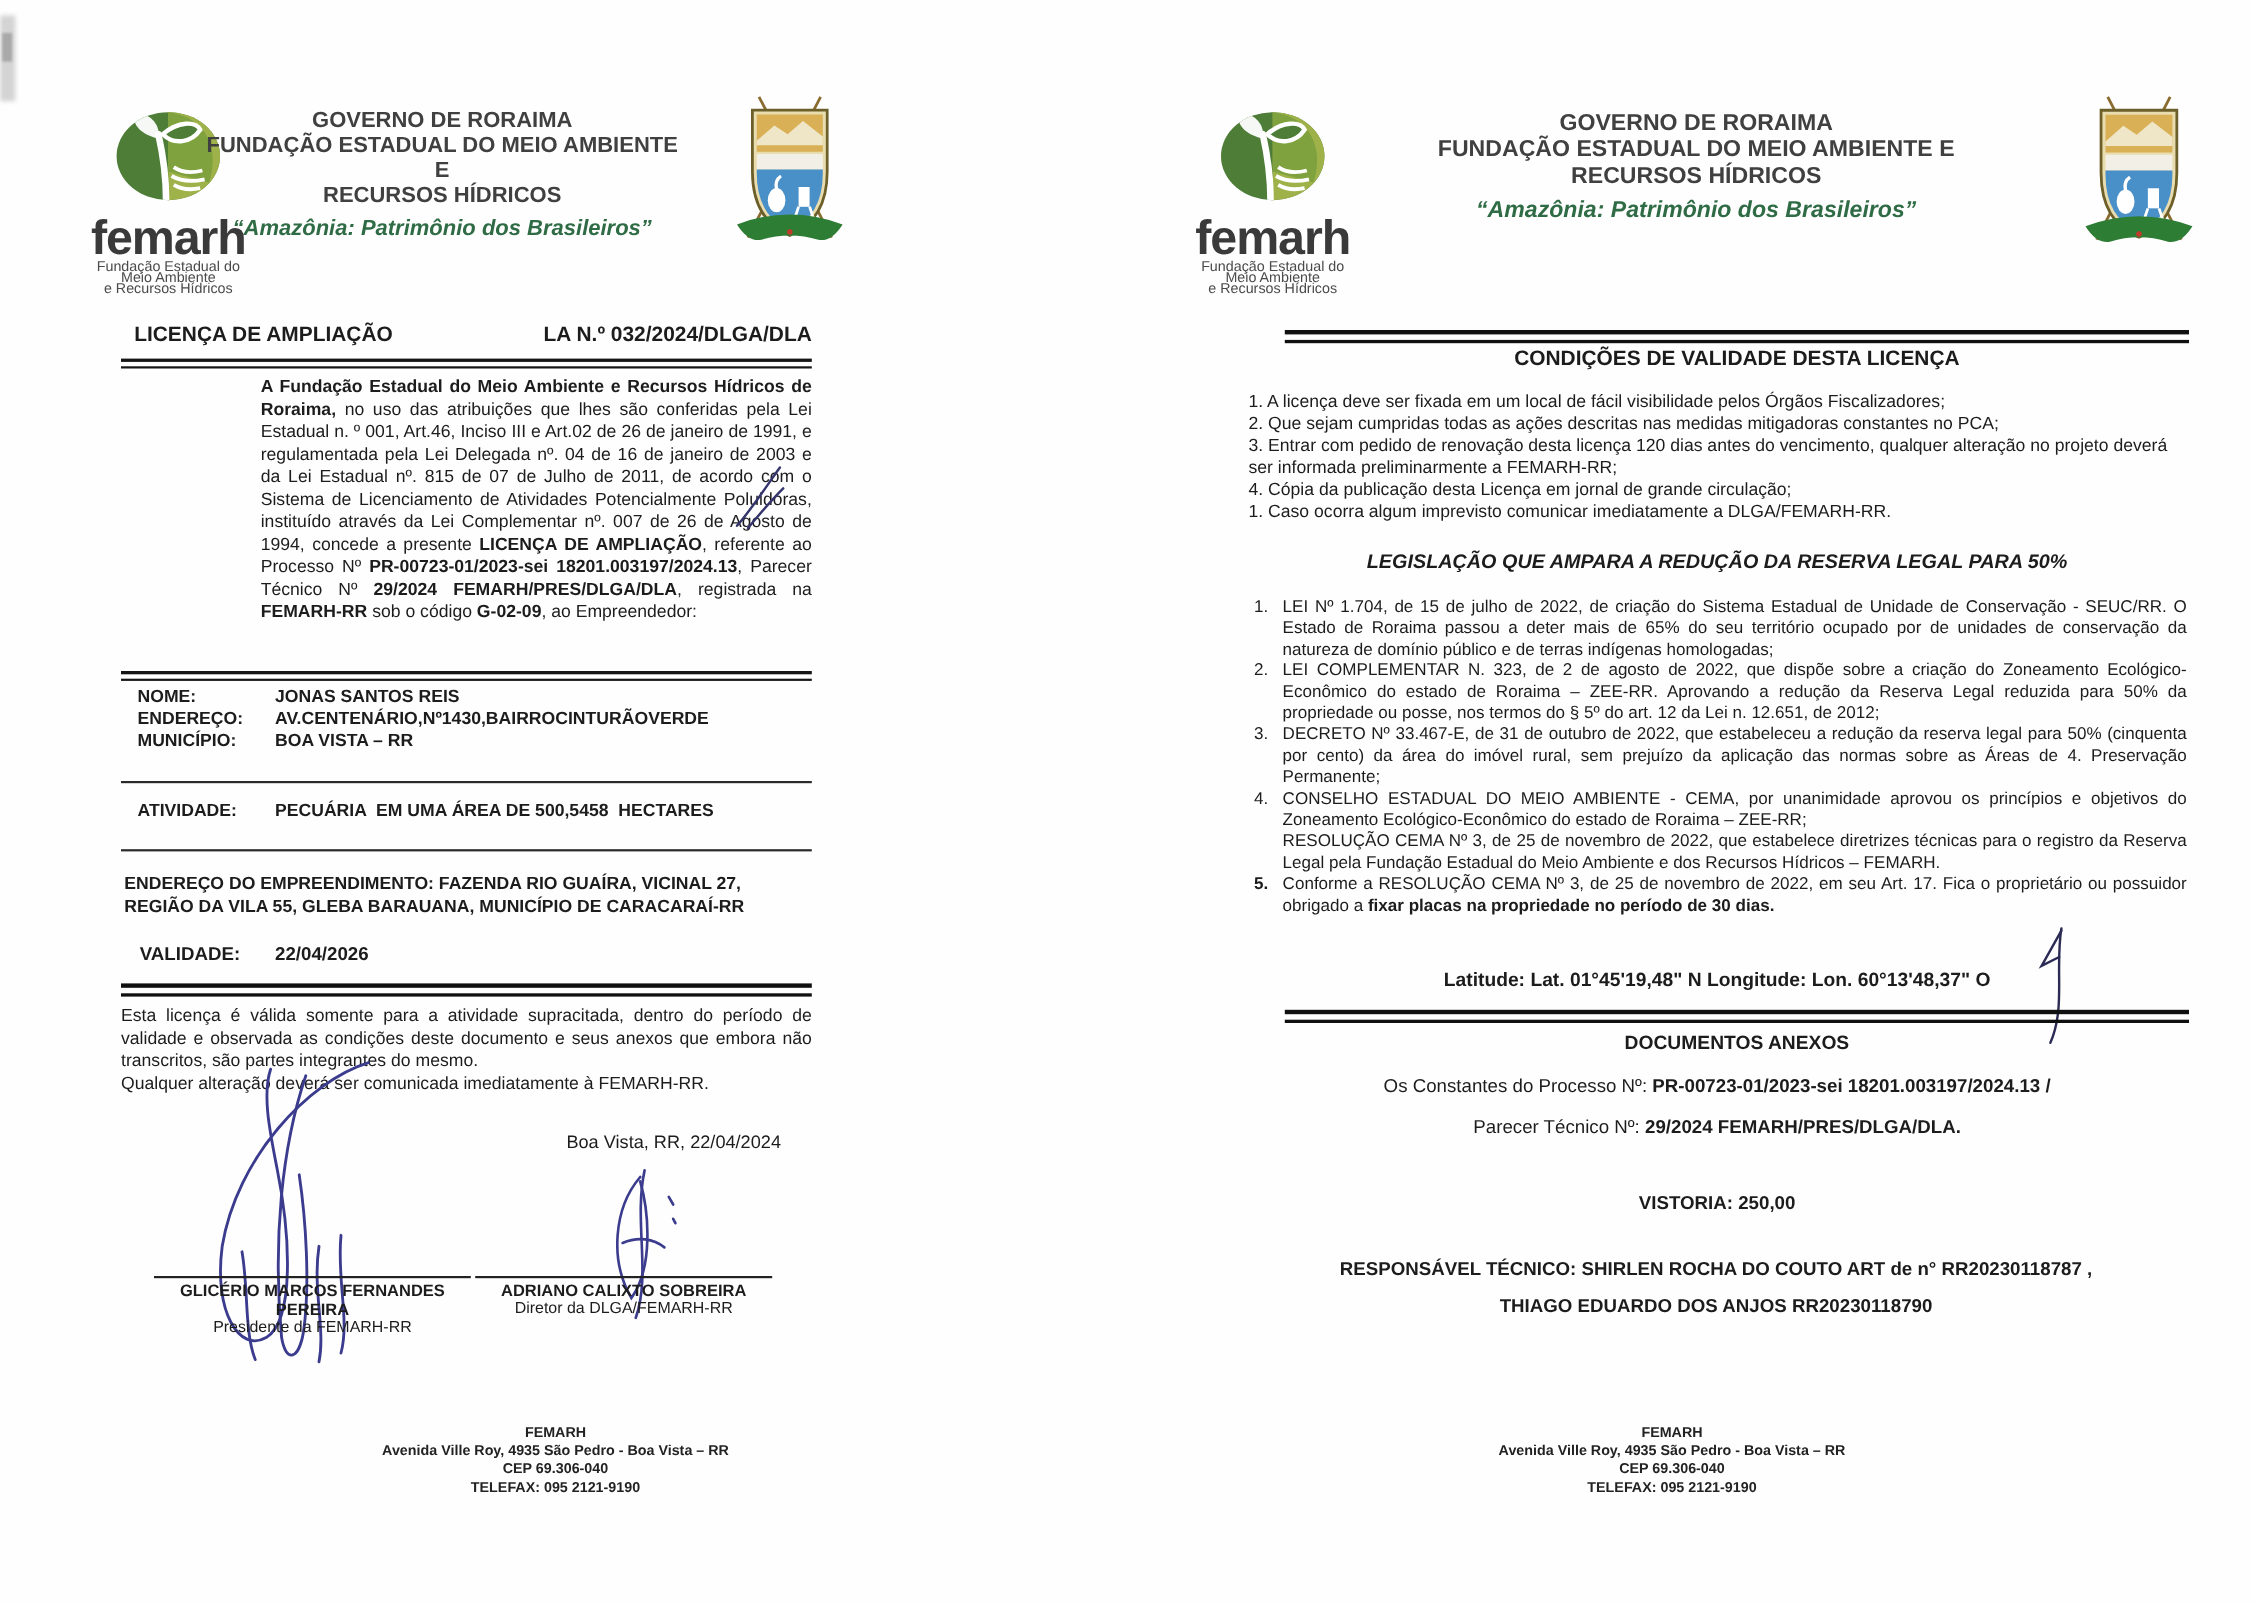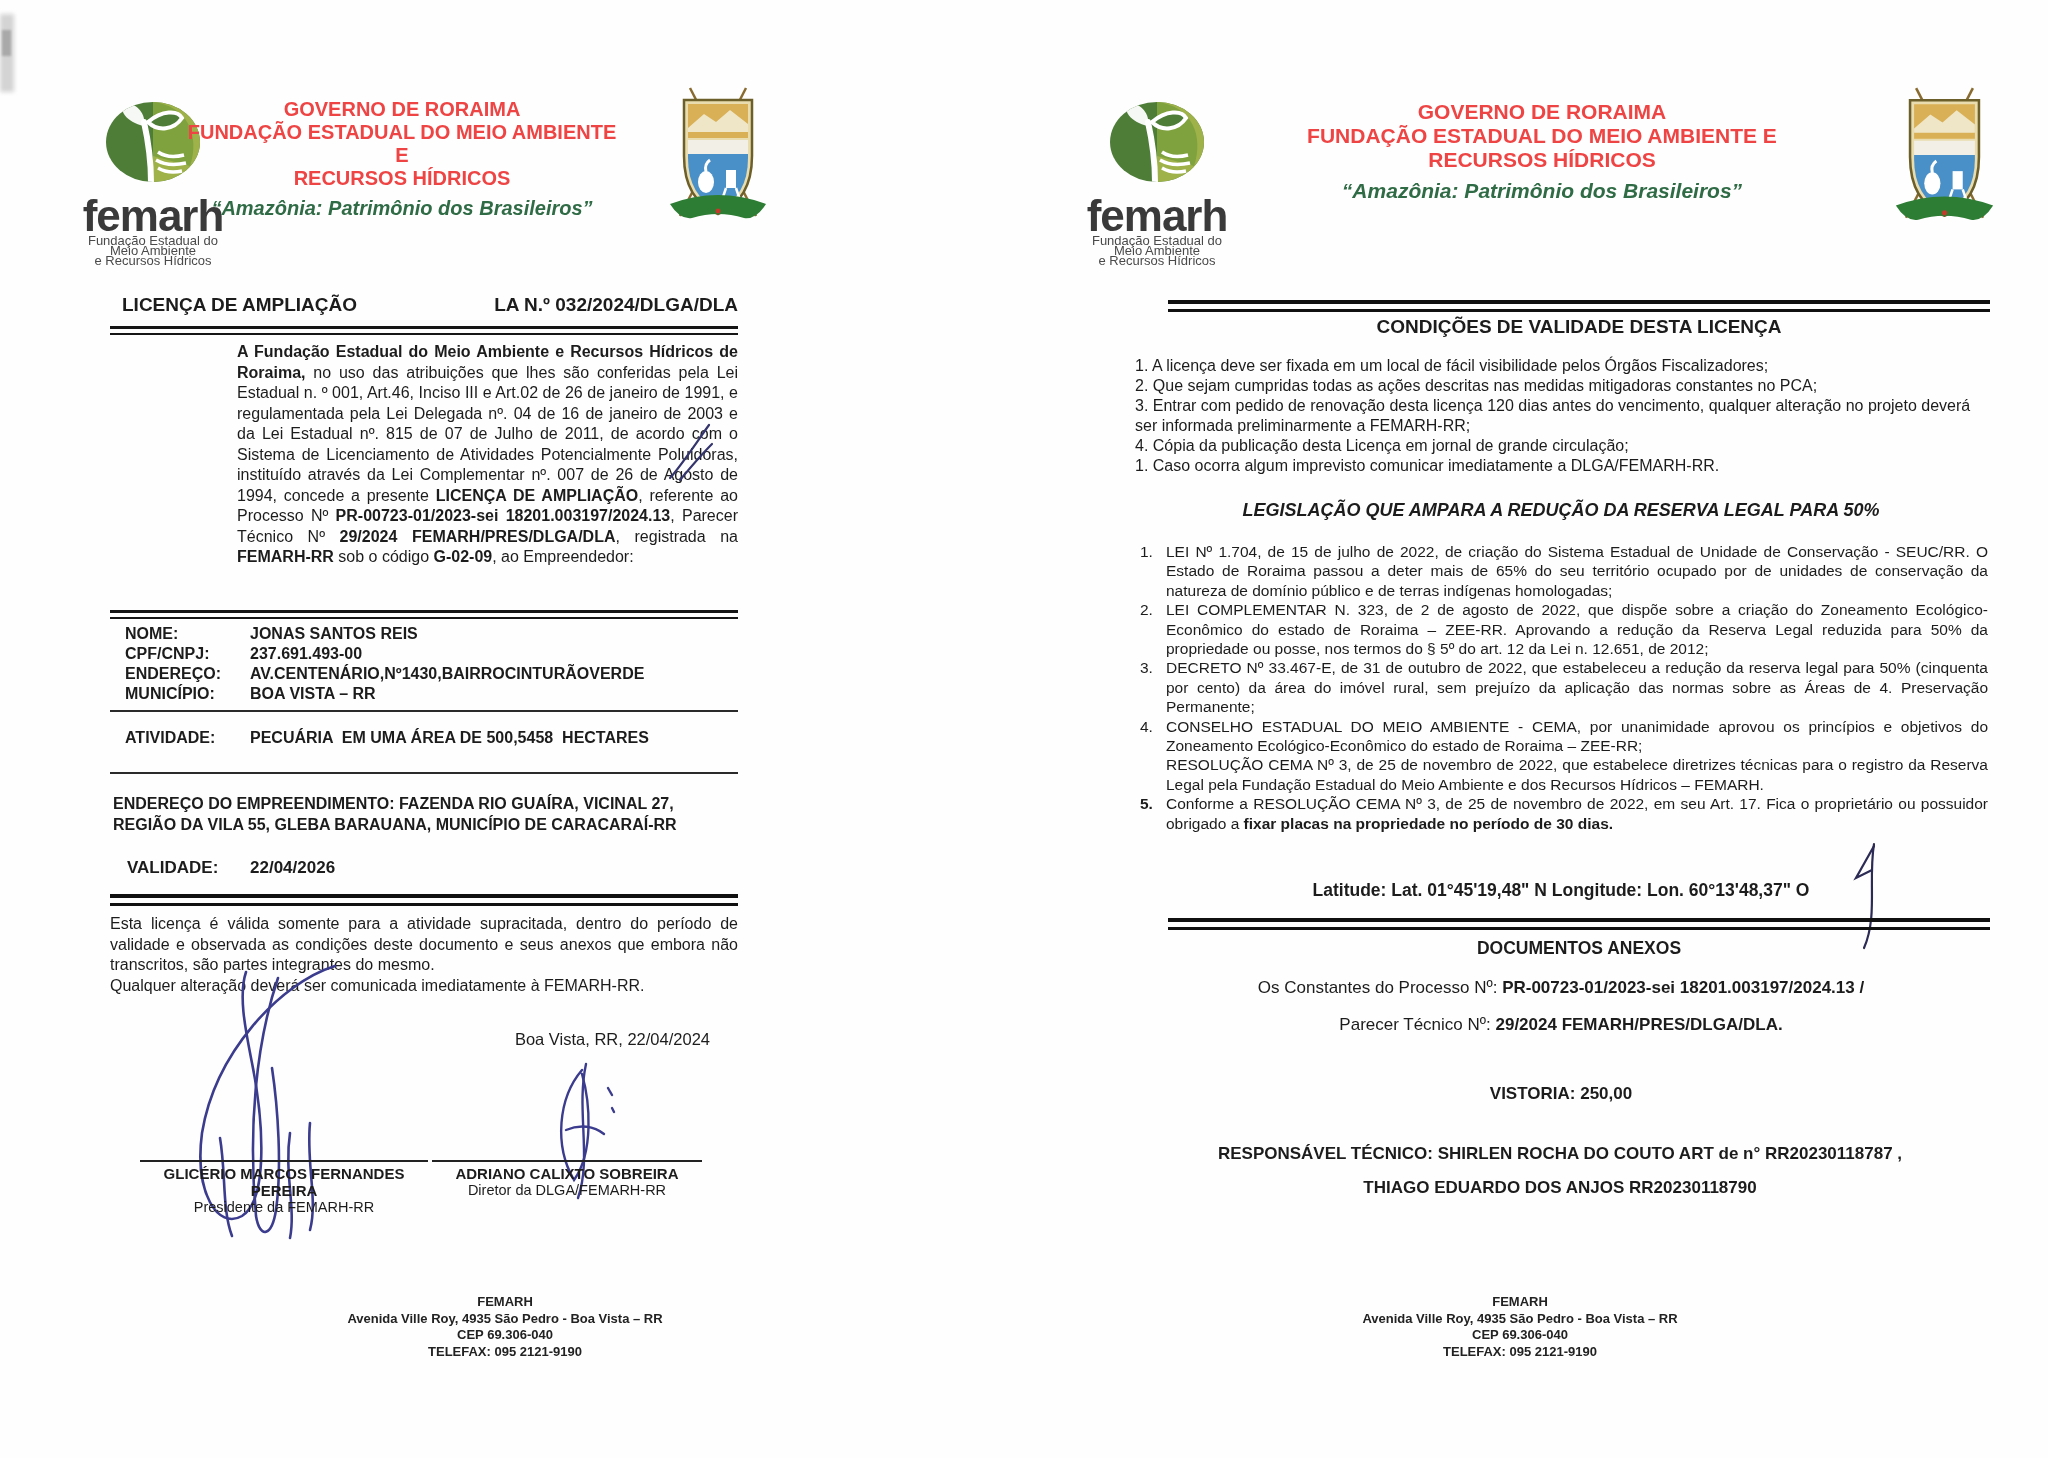--- a/index.html
+++ b/index.html
@@ -4,21 +4,21 @@
 <style>
   html,body{margin:0;padding:0;background:#ffffff;}
   #canvas{position:relative;width:2048px;height:1458px;background:#fefefe;overflow:hidden;
           font-family:"Liberation Sans",sans-serif;color:#1c1c1c;}
   .abs{position:absolute;}
   .b{font-weight:bold;}
   .center{text-align:center;}
   .just{text-align:justify;}
   .pre{white-space:pre-wrap;}
   
-  .org-lines{font-weight:bold;font-size:20px;line-height:23px;color:#ef4444;}
+  .org-lines{font-weight:bold;font-size:20px;line-height:23px;color:#404040;}
   .motto{font-weight:bold;font-style:italic;font-size:20px;color:#2f6b45;margin-top:7px;}
   .femarh-word{font-weight:bold;font-size:44px;letter-spacing:-1px;color:#3a3a3a;line-height:40px;}
   .femarh-sub{font-size:13px;color:#4a4a4a;line-height:10px;}
   
   .dl2{border-top:3px solid #151515;border-bottom:2px solid #151515;height:4px;}
   .dl2-heavy{border-top:4px solid #101010;border-bottom:3px solid #101010;height:5px;}
   .sl{border-top:2px solid #2a2a2a;height:0;}
   .sigline{border-top:2px solid #222;}
   
   .doc16{font-size:16px;line-height:20.5px;}
@@ -89,21 +89,20 @@
   <div class="abs dl2" style="left:110px;top:326px;width:628px;"></div>
 
   <div class="abs doc16 just" style="left:237px;top:342px;width:501px;">
     <span class="b">A Fundação Estadual do Meio Ambiente e Recursos Hídricos de Roraima,</span><span> no uso das atribuições que lhes são conferidas pela Lei Estadual n. º 001, Art.46, Inciso III e Art.02 de 26 de janeiro de 1991, e regulamentada pela Lei Delegada nº. 04 de 16 de janeiro de 2003 e da Lei Estadual nº. 815 de 07 de Julho de 2011, de acordo com o Sistema de Licenciamento de Atividades Potencialmente Poluidoras, instituído através da Lei Complementar nº. 007 de 26 de Agosto de 1994, concede a presente </span><span class="b">LICENÇA DE AMPLIAÇÃO</span><span>, referente ao Processo  Nº  </span><span class="b">PR-00723-01/2023-sei  18201.003197/2024.13</span><span>, Parecer Técnico Nº </span><span class="b">29/2024 FEMARH/PRES/DLGA/DLA</span><span>, registrada na </span><span class="b">FEMARH-RR</span><span> sob o código </span><span class="b">G-02-09</span><span>, ao Empreendedor:</span>
   </div>
 
   <div class="abs dl2" style="left:110px;top:610px;width:628px;"></div>
 
   <div class="abs" style="left:125px;top:624px;width:610px;">
     <div class="holder-row"><span class="label-col">NOME:</span><span class="pre">JONAS SANTOS REIS</span></div>
-    <div class="holder-row"><span class="label-col">CPF/CNPJ:</span><span class="pre">237.691.493-00</span></div>
     <div class="holder-row"><span class="label-col">ENDEREÇO:</span><span class="pre">AV.CENTENÁRIO,Nº1430,BAIRROCINTURÃOVERDE</span></div>
     <div class="holder-row"><span class="label-col">MUNICÍPIO:</span><span class="pre">BOA VISTA – RR</span></div>
   </div>
 
   <div class="abs sl" style="left:110px;top:710px;width:628px;"></div>
 
   <div class="abs holder-row" style="left:125px;top:728px;width:610px;">
     <span class="label-col">ATIVIDADE:</span><span class="pre">PECUÁRIA  EM UMA ÁREA DE 500,5458  HECTARES</span>
   </div>
 

